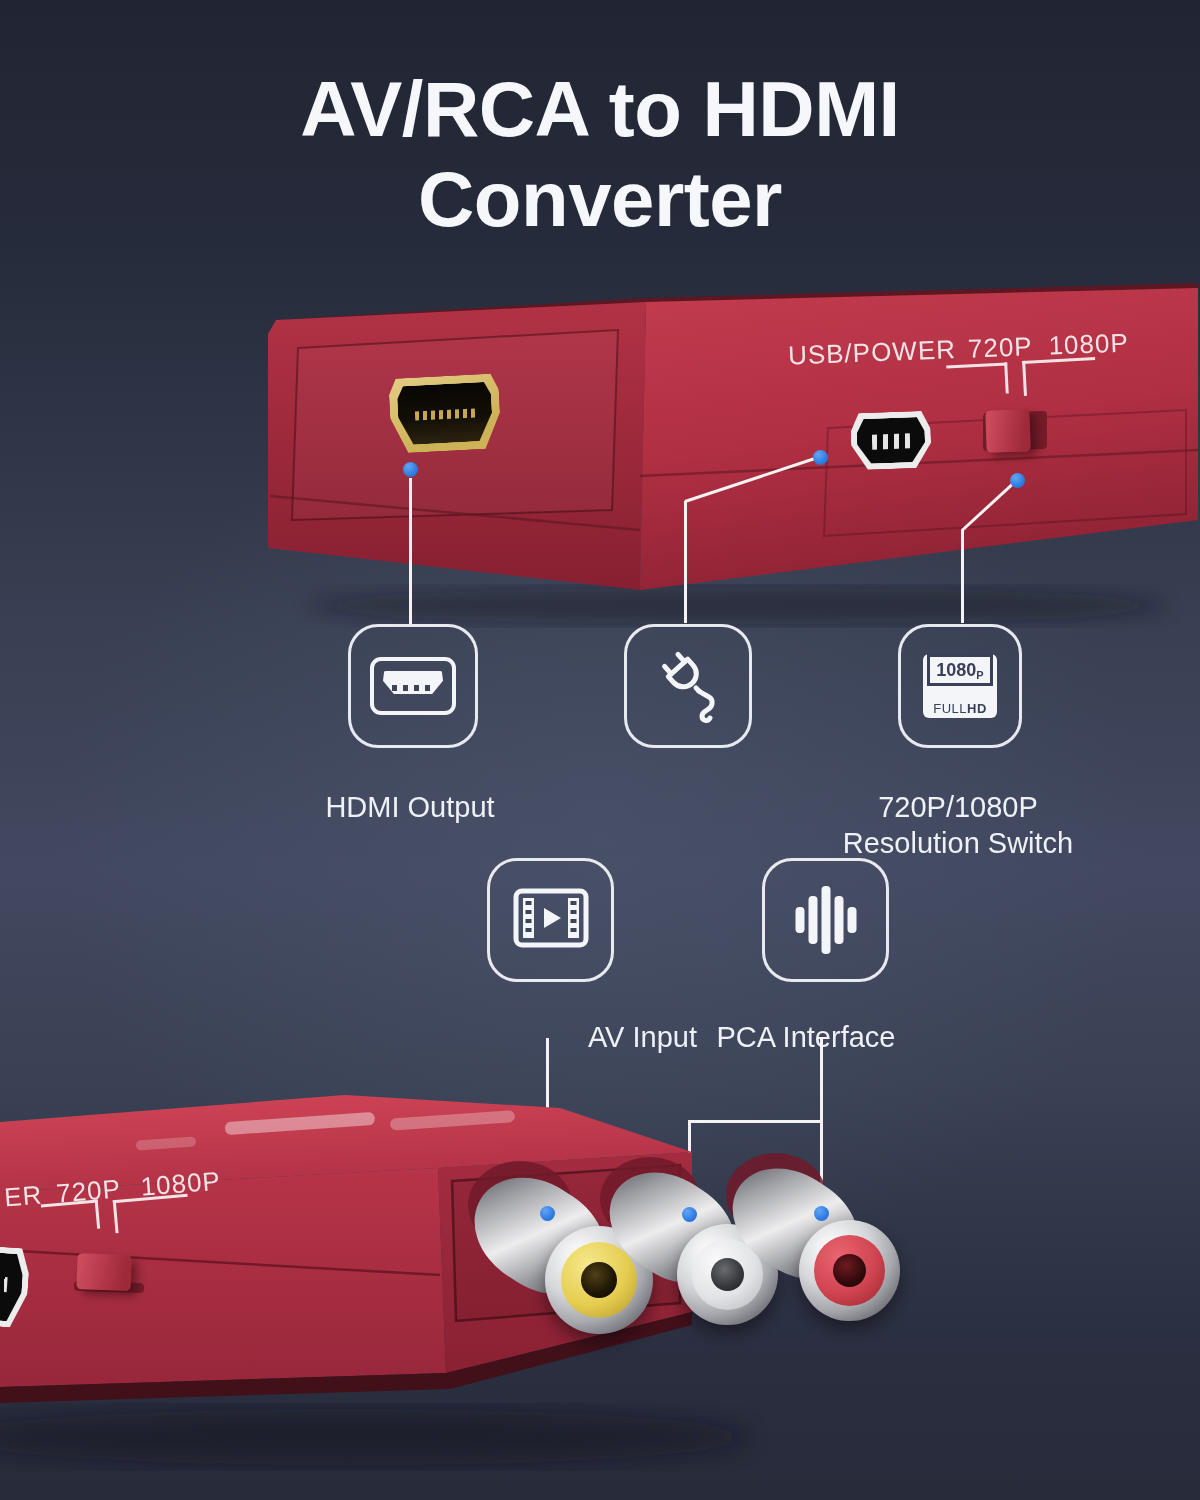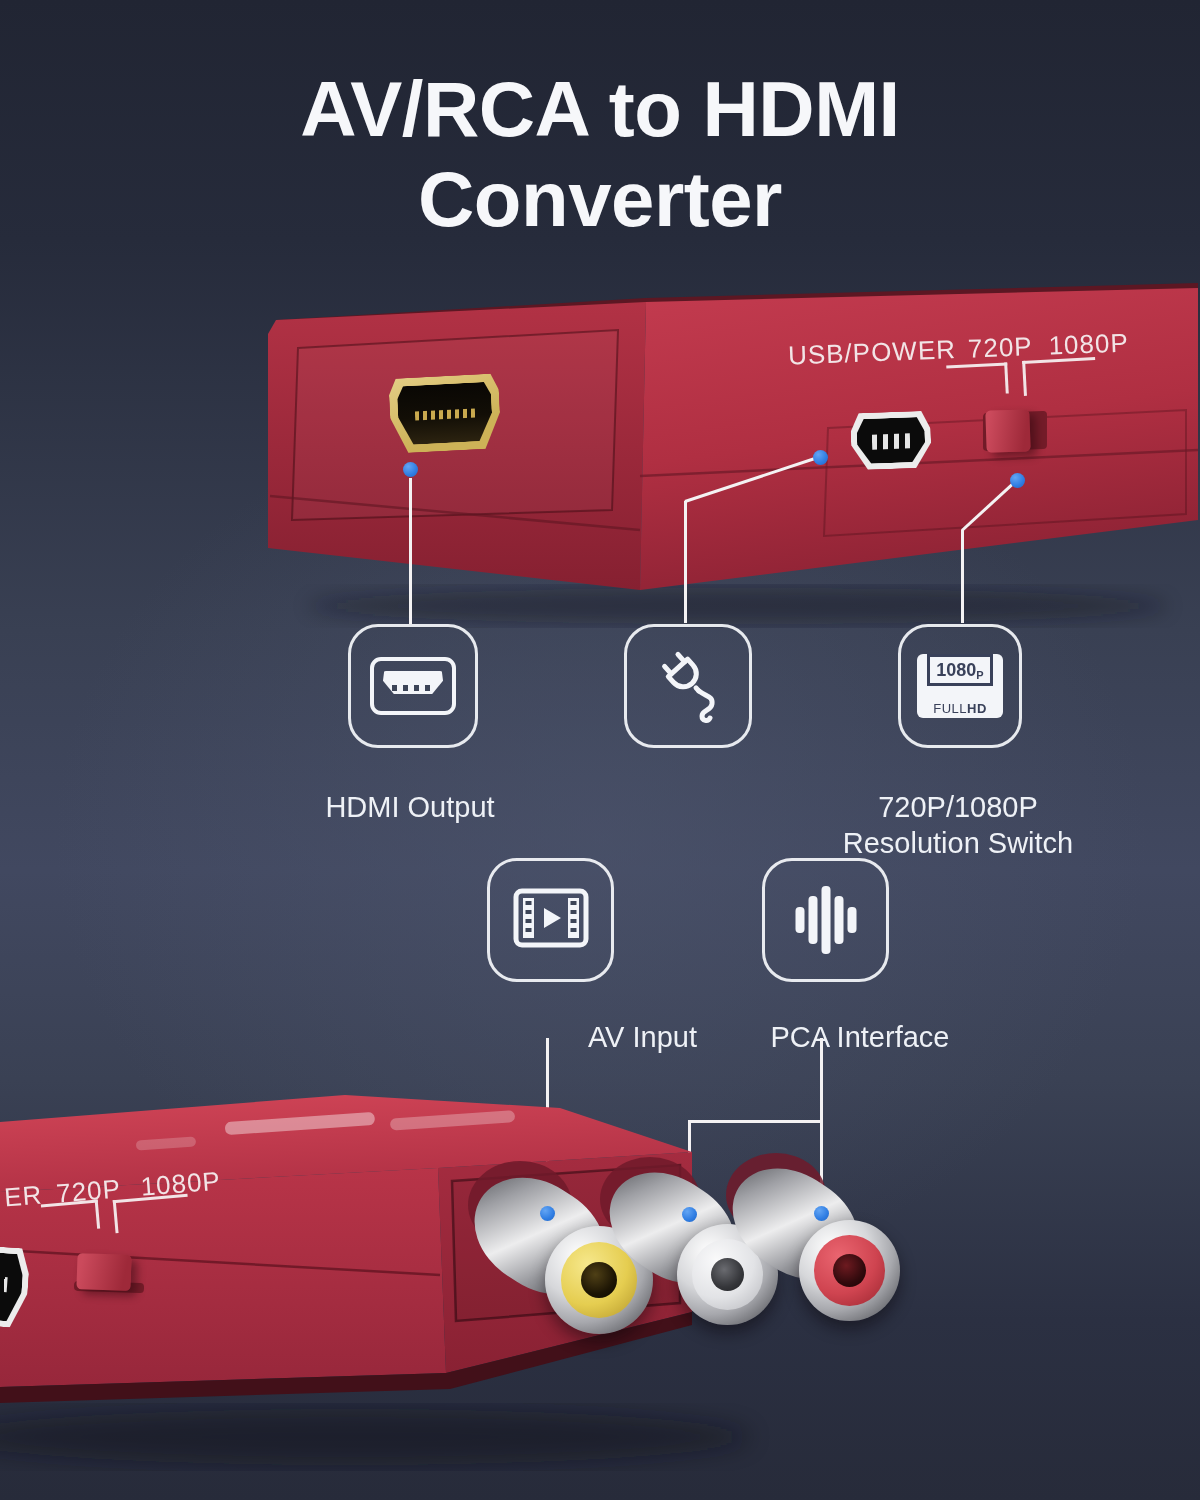--- a/index.html
+++ b/index.html
@@ -22,21 +22,21 @@
   
   .card{height:118px;border:3px solid rgba(244,246,250,.93);border-radius:30px;}
   .flabel{width:300px;text-align:center;color:#eef1f6;font-size:29px;line-height:36px;margin-top:33px;}
   
   .ic-hdmi-out{position:relative;width:78px;height:50px;border:4px solid #f3f5f9;border-radius:11px;margin:30px auto 0;}
   .ic-hdmi-in{position:absolute;left:9px;right:9px;top:10px;height:23px;background:#f3f5f9;
               clip-path:polygon(2% 0,98% 0,100% 42%,82% 100%,18% 100%,0 42%);border-radius:3px;}
   .ic-hdmi-teeth{position:absolute;left:9px;bottom:3px;right:9px;height:6px;
               background:repeating-linear-gradient(90deg,#3c4457 0 5px,rgba(0,0,0,0) 5px 11px);}
   
-  .ic-badge{width:86px;height:64px;background:#f3f5f9;border-radius:6px;margin:27px auto 0;text-align:center;color:#39415a;}
+  .ic-badge{width:74px;height:64px;background:#f3f5f9;border-radius:6px;margin:27px auto 0;text-align:center;color:#39415a;}
   .ic-badge-box{display:flex;align-items:center;justify-content:center;width:60px;height:26px;
                 border:3px solid #39415a;margin:6px auto 0;font-weight:800;font-size:18px;letter-spacing:0;}
   .ic-badge-box .sub{font-size:11px;align-self:flex-end;margin-bottom:2px;}
   .ic-badge-full{font-size:13px;margin-top:15px;letter-spacing:.5px;}
   .ic-badge-full .fl{font-weight:400;}
   .ic-badge-full .hd{font-weight:800;}
   
   .dprint{display:flex;color:#f2e4e6;font-size:26px;letter-spacing:1px;white-space:nowrap;}
   .brk-r{border-top:3px solid #f2e4e6;border-right:3px solid #f2e4e6;}
   .brk-l{border-top:3px solid #f2e4e6;border-left:3px solid #f2e4e6;}
@@ -195,21 +195,21 @@
       <g fill="#f3f5f9">
         <rect x="9.5" y="27" width="9" height="26" rx="4"></rect>
         <rect x="22.5" y="16" width="9" height="48" rx="4"></rect>
         <rect x="35.5" y="6" width="9" height="68" rx="4"></rect>
         <rect x="48.5" y="16" width="9" height="48" rx="4"></rect>
         <rect x="61.5" y="27" width="9" height="26" rx="4"></rect>
       </g>
     </svg>
   </div>
   <div class="abs flabel" style="left:397px;top:986px;text-align:right;">AV Input</div>
-  <div class="abs flabel" style="left:710px;top:986px;">PCA Interface</div>
+  <div class="abs flabel" style="left:656px;top:986px;">PCA Interface</div>
 
   <div class="abs ln ln-v" style="left:546px;top:1038px;height:176px;"></div>
   <div class="abs ln ln-v" style="left:820px;top:1038px;height:84px;"></div>
   <div class="abs ln ln-h" style="left:688px;top:1120px;width:134px;"></div>
   <div class="abs ln ln-v" style="left:688px;top:1122px;height:93px;"></div>
   <div class="abs ln ln-v" style="left:820px;top:1122px;height:93px;"></div>
 
   <svg class="abs" style="left:0;top:1085px;" width="940" height="420" viewBox="0 0 940 420">
     <defs>
       <linearGradient id="gTB" x1="0" y1="0" x2="0.3" y2="1">

